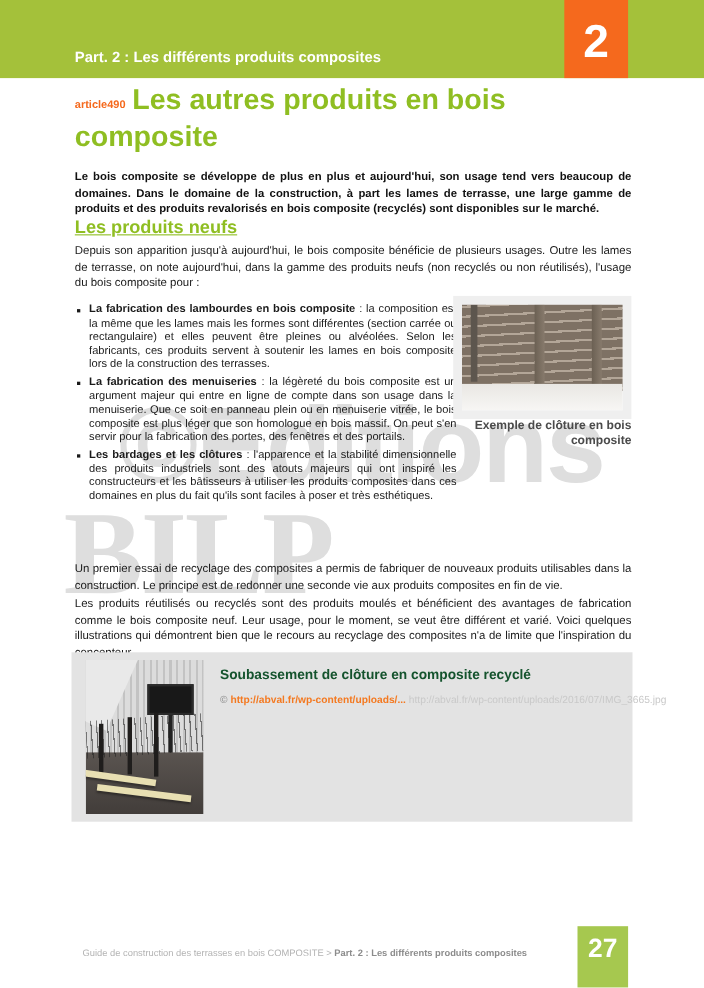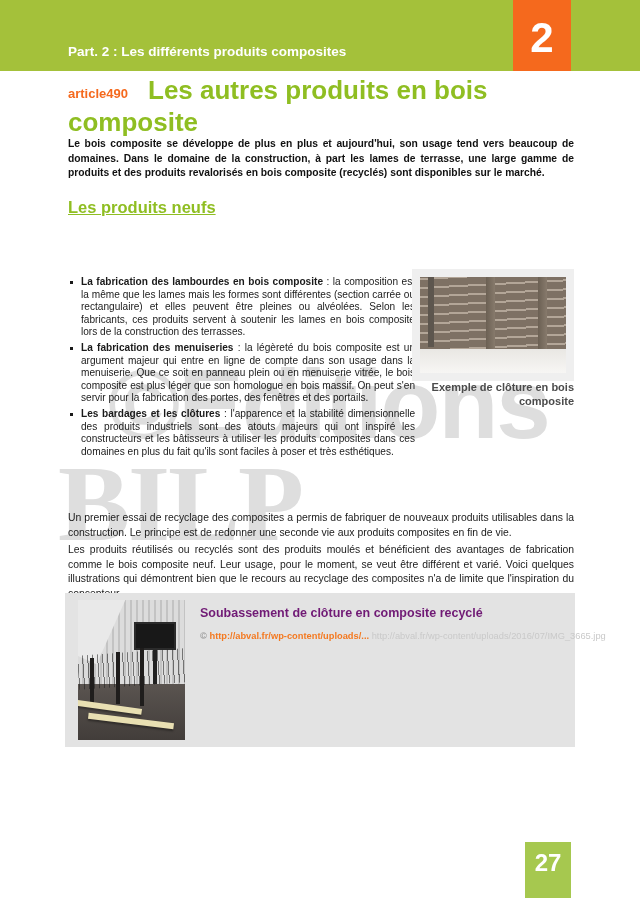--- a/index.html
+++ b/index.html
@@ -22,23 +22,23 @@
   .band-title { position:absolute; left:68px; top:44px; color:#ffffff; font-weight:bold; font-size:13.5px; }
   .chapter-square {
     position:absolute; left:513px; top:0; width:58px; height:71px; background:#f5691d;
     display:flex; align-items:center; justify-content:center;
     color:#ffffff; font-weight:bold; font-size:42px; padding-top:4px;
   }
 
   
   .h1block { position:absolute; left:68px; top:76px; width:506px; }
   h1 { color:#8fbe22; font-size:26px; line-height:29px; font-weight:bold; }
-  .article-tag { color:#f5691d; font-size:13px; font-weight:bold; margin-right:20px; vertical-align:1px; letter-spacing:0; }
+  .article-tag { color:#f5691d; font-size:10px; font-weight:bold; margin-right:6px; vertical-align:1px; letter-spacing:0; }
 
-  .intro { position:absolute; left:68px; top:137px; width:506px;
+  .intro { position:absolute; left:68px; top:155px; width:506px;
            font-size:10.3px; line-height:14.6px; font-weight:bold; color:#111; text-align:justify; }
 
   h2 { color:#8fbe22; font-size:16.5px; font-weight:bold; }
   .h2a { position:absolute; left:68px; top:198px;text-decoration:underline; }
   .p1  { position:absolute; left:68px; top:222px; width:506px;
          font-size:10.4px; line-height:14.6px; color:#1a1a1a; text-align:justify; }
 
   
   .listrow { position:absolute; left:68px; top:276px; width:506px; }
   ul.bullets { list-style:none; width:347px; }
@@ -93,21 +93,21 @@
     background:repeating-linear-gradient(90deg,rgba(30,30,30,.55) 0 1px,transparent 1px 5px);
     transform:rotate(-4deg); }
   .photo2 .fpost { position:absolute; width:4px; background:#1f1d1c; }
   .photo2 .fpost.a { left:12px; top:58px; height:46px; }
   .photo2 .fpost.b { left:38px; top:52px; height:52px; }
   .photo2 .fpost.c { left:62px; top:48px; height:58px; }
   .photo2 .beam { position:absolute; height:6px; background:#e8dfb2; box-shadow:0 2px 2px rgba(0,0,0,.35); }
   .photo2 .beam.x { left:-6px; top:104px; width:70px; transform:rotate(8deg); }
   .photo2 .beam.y { left:10px; top:118px; width:86px; transform:rotate(7deg); }
   .card-title { position:absolute; left:135px; top:13px; width:360px;
-                font-size:12.5px; font-weight:bold; color:#701a75; }
+                font-size:12.5px; font-weight:bold; color:#14532d; }
   .card-linkline { position:absolute; left:135px; top:38px; width:370px; font-size:9.3px; white-space:nowrap; }
   .copy-sym { color:#9a9a9a; font-weight:bold; }
   .card-link { color:#f47920; font-weight:bold; text-decoration:none; }
   .card-ghost { color:#c9c9c9;text-align:right; }
 
   
   .footer-text { position:absolute; left:75px; top:861px; font-size:8.5px; color:#b3b3b3; }
   .footer-text b { color:#8c8c8c; }
   .page-square { position:absolute; left:525px; top:842px; width:46px; height:56px; background:#a6c84f;
                  color:#fff; font-weight:bold; font-size:24px; text-align:center; padding-top:7px; }
@@ -129,20 +129,21 @@
       </div>
     </div>
 
     <div class="h1block">
       <h1><span class="article-tag">article490</span><span>Les autres produits en bois composite</span></h1>
     </div>
 
     <p class="intro">Le bois composite se développe de plus en plus et aujourd'hui, son usage tend vers beaucoup de domaines. Dans le domaine de la construction, à part les lames de terrasse, une large gamme de produits et des produits revalorisés en bois composite (recyclés) sont disponibles sur le marché.</p>
 
     <h2 class="h2a">Les produits neufs</h2>
+    <p class="p1">Depuis son apparition jusqu'à aujourd'hui, le bois composite bénéficie de plusieurs usages. Outre les lames de terrasse, on note aujourd'hui, dans la gamme des produits neufs (non recyclés ou non réutilisés), l'usage du bois composite pour :</p>
 
     <div class="listrow">
       <ul class="bullets">
         <li><b>La fabrication des lambourdes en bois composite</b><span> : la composition est la même que les lames mais les formes sont différentes (section carrée ou rectangulaire) et elles peuvent être pleines ou alvéolées. Selon les fabricants, ces produits servent à soutenir les lames en bois composite lors de la construction des terrasses.</span></li>
         <li><b>La fabrication des menuiseries</b><span> : la légèreté du bois composite est un argument majeur qui entre en ligne de compte dans son usage dans la menuiserie. Que ce soit en panneau plein ou en menuiserie vitrée, le bois composite est plus léger que son homologue en bois massif. On peut s'en servir pour la fabrication des portes, des fenêtres et des portails.</span></li>
         <li><b>Les bardages et les clôtures</b><span> : l'apparence et la stabilité dimensionnelle des produits industriels sont des atouts majeurs qui ont inspiré les constructeurs et les bâtisseurs à utiliser les produits composites dans ces domaines en plus du fait qu'ils sont faciles à poser et très esthétiques.</span></li>
       </ul>
 
       <figure class="fig">
         <div class="fig-panel">
@@ -177,18 +178,19 @@
         <div class="beam y"></div>
       </div>
       <div class="card-title">Soubassement de clôture en composite recyclé</div>
       <div class="card-linkline">
         <span class="copy-sym">©</span>
         <a href="#" class="card-link">http://abval.fr/wp-content/uploads/...</a>
         <span class="card-ghost">http://abval.fr/wp-content/uploads/2016/07/IMG_3665.jpg</span>
       </div>
     </div>
 
+    <div class="footer-text"><span>Guide de construction des terrasses en bois COMPOSITE &gt; </span><b>Part. 2 : Les différents produits composites</b></div>
     <div class="page-square">
       <span>27</span>
     </div>
 
   </div>
 </div>
 
 </body></html>

